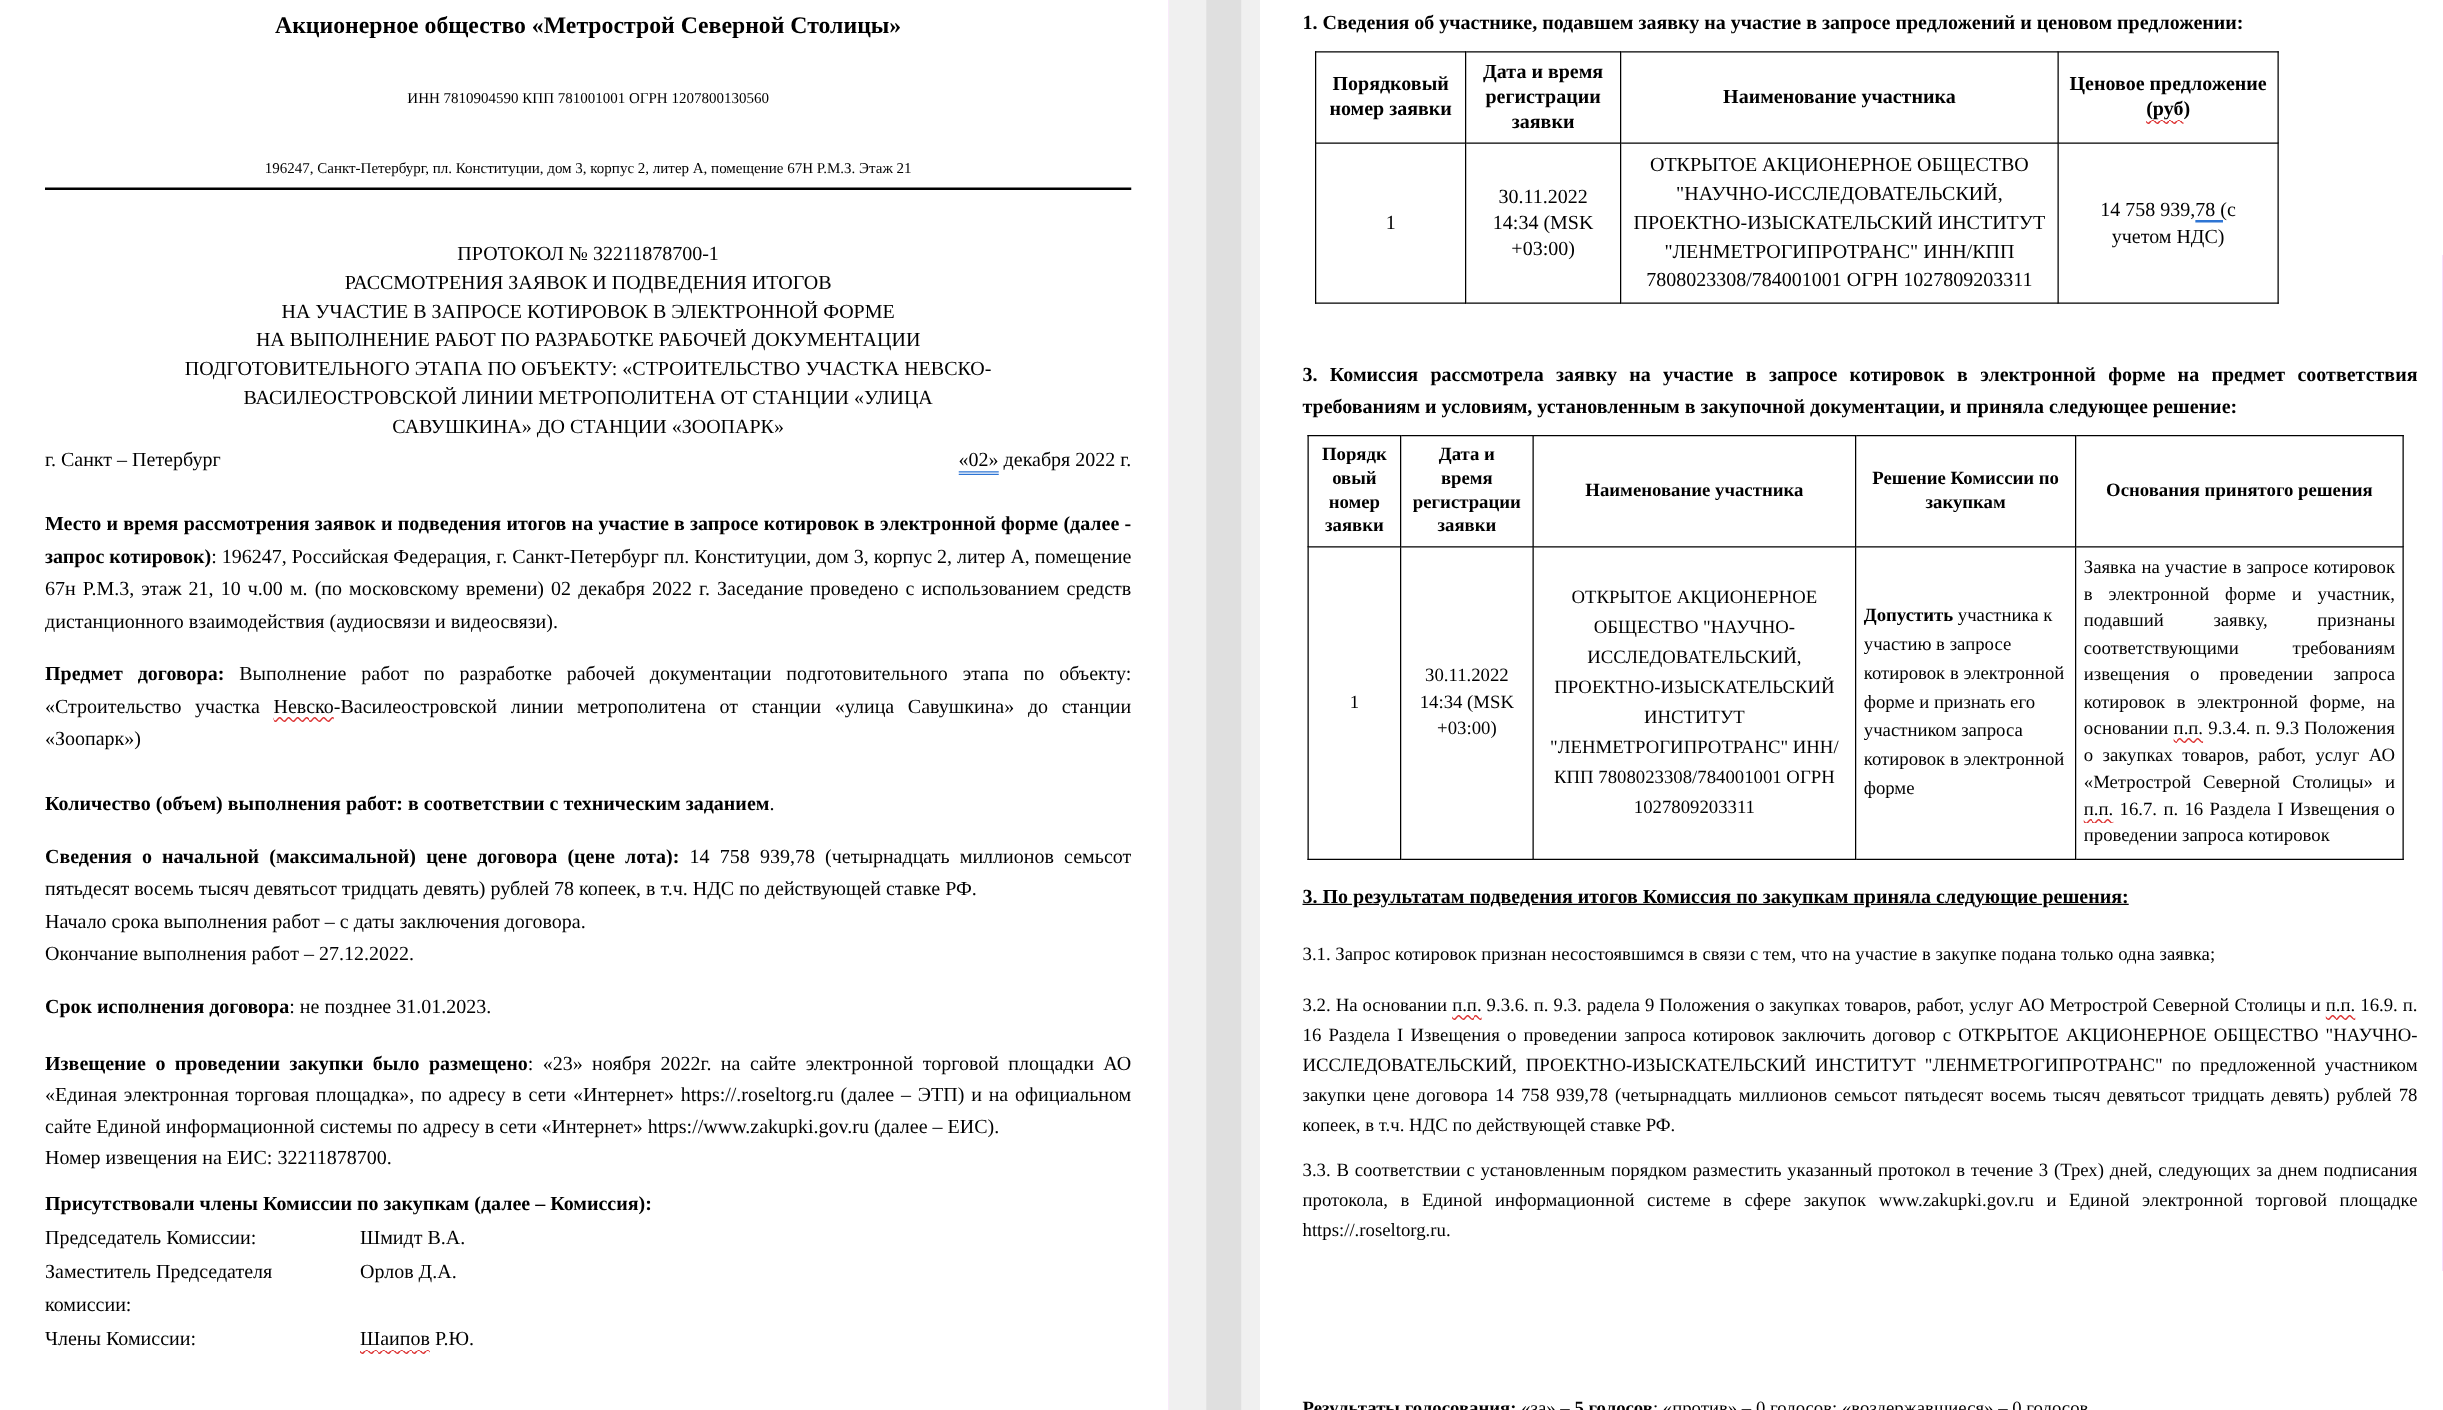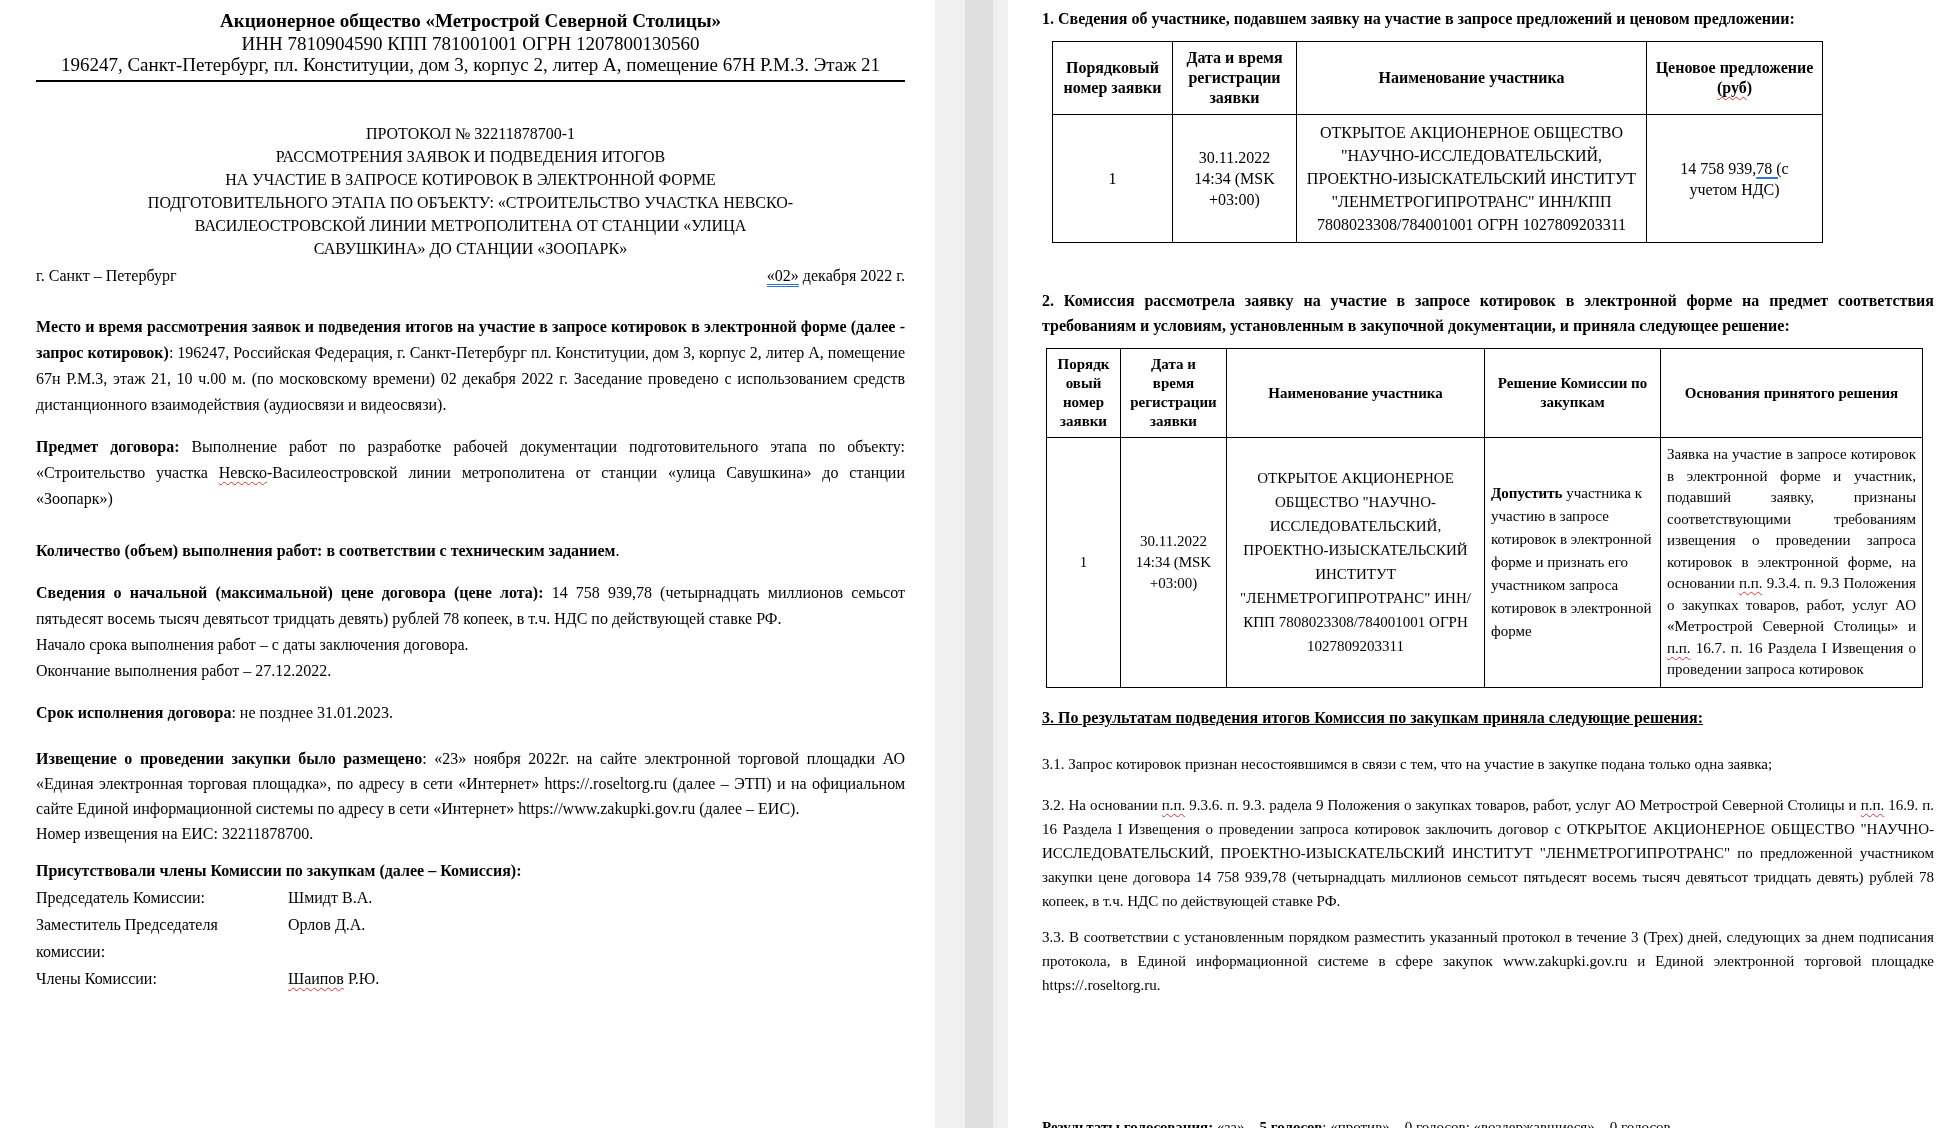--- a/index.html
+++ b/index.html
@@ -13,21 +13,21 @@
 
   
   .b{font-weight:bold;}
   .w{text-decoration:underline wavy #dd3333;text-decoration-thickness:1px;text-underline-offset:3px;}
   .bu{text-decoration:underline solid #2e75d4;text-decoration-thickness:1.5px;text-underline-offset:3px;}
   .bd{border-bottom:3px double #2e75d4;}
 
   
   .org-head{text-align:center;border-bottom:2px solid #000;padding-bottom:5px;}
   .org-name{font-weight:bold;font-size:19px;line-height:25px;}
-  .org-line{font-size:19px;line-height:21px;}
+  .org-line{font-size:12px;line-height:21px;margin-top:35px;}
   .title{margin-top:40px;text-align:center;font-weight:normal;font-size:16px;line-height:23px;}
   .pd-row{margin-top:4px;display:flex;justify-content:space-between;font-size:16px;line-height:24px;}
   .par{text-align:justify;font-size:16px;line-height:26px;}
   .pline{font-size:16px;line-height:26px;}
   .comm-row{display:flex;font-size:16px;line-height:27px;}
   .comm-label{flex:0 0 252px;}
 
   
   .h1r{font-weight:bold;font-size:16px;line-height:21px;}
   .h2r{margin-top:45px;font-weight:bold;font-size:16px;line-height:25px;text-align:justify;}
@@ -58,20 +58,21 @@
     <div class="org-head">
       <div class="org-name">Акционерное общество «Метрострой Северной Столицы»</div>
       <div class="org-line">ИНН 7810904590 КПП 781001001 ОГРН 1207800130560</div>
       <div class="org-line">196247, Санкт-Петербург, пл. Конституции, дом 3, корпус 2, литер А, помещение 67Н Р.М.З. Этаж 21</div>
     </div>
 
     <div class="title">
       <div>ПРОТОКОЛ № 32211878700-1</div>
       <div>РАССМОТРЕНИЯ ЗАЯВОК И ПОДВЕДЕНИЯ ИТОГОВ</div>
       <div>НА УЧАСТИЕ В ЗАПРОСЕ КОТИРОВОК В ЭЛЕКТРОННОЙ ФОРМЕ</div>
+      <div>НА ВЫПОЛНЕНИЕ РАБОТ ПО РАЗРАБОТКЕ РАБОЧЕЙ ДОКУМЕНТАЦИИ</div>
       <div>ПОДГОТОВИТЕЛЬНОГО ЭТАПА ПО ОБЪЕКТУ: «СТРОИТЕЛЬСТВО УЧАСТКА НЕВСКО-</div>
       <div>ВАСИЛЕОСТРОВСКОЙ ЛИНИИ МЕТРОПОЛИТЕНА ОТ СТАНЦИИ «УЛИЦА</div>
       <div>САВУШКИНА» ДО СТАНЦИИ «ЗООПАРК»</div>
     </div>
 
     <div class="pd-row">
       <span>г. Санкт – Петербург</span>
       <span><span class="bd">«02»</span><span> декабря 2022 г.</span></span>
     </div>
 
@@ -125,21 +126,21 @@
       </tr>
       <tr>
         <td>1</td>
         <td>30.11.2022 14:34 (MSK +03:00)</td>
         <td class="name">ОТКРЫТОЕ АКЦИОНЕРНОЕ ОБЩЕСТВО "НАУЧНО-ИССЛЕДОВАТЕЛЬСКИЙ, ПРОЕКТНО-ИЗЫСКАТЕЛЬСКИЙ ИНСТИТУТ "ЛЕНМЕТРОГИПРОТРАНС" ИНН/КПП 7808023308/784001001 ОГРН 1027809203311</td>
         <td><span>14 758 939,</span><span class="bu">78  (</span><span>с учетом НДС)</span></td>
       </tr>
     </tbody>
       </table>
 
-    <div class="h2r">2. Комиссия рассмотрела заявку на участие в запросе котировок в электронной форме на предмет соответствия требованиям и условиям, установленным в закупочной документации, и приняла следующее решение:</div>
+    <div class="h2r">3. Комиссия рассмотрела заявку на участие в запросе котировок в электронной форме на предмет соответствия требованиям и условиям, установленным в закупочной документации, и приняла следующее решение:</div>
 
     <table class="t2">
       <colgroup>
           <col style="width:74px">
           <col style="width:106px">
           <col style="width:258px">
           <col style="width:176px">
           <col style="width:262px">
         </colgroup>
       <tbody>

